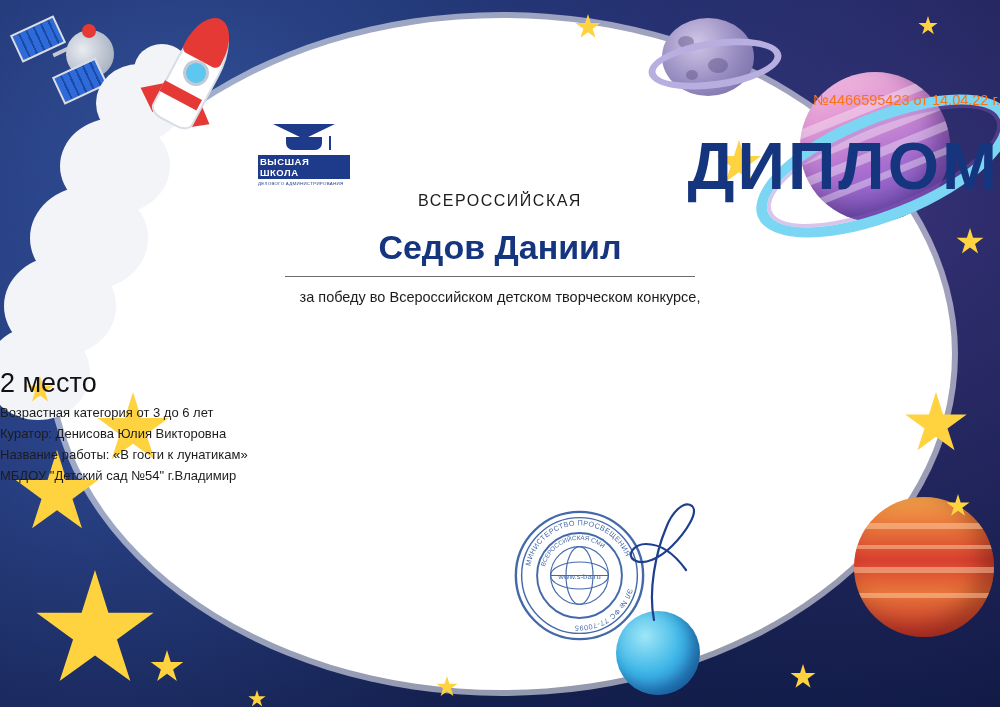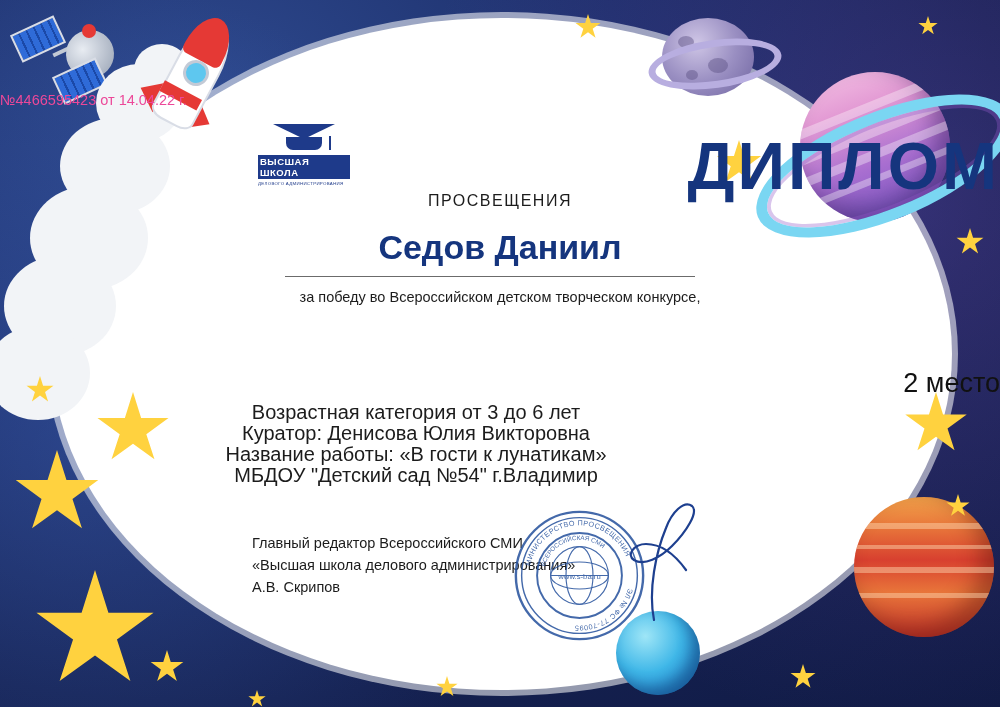--- a/index.html
+++ b/index.html
@@ -49,23 +49,23 @@
     top: 0;
     width: 1000px;
     height: 707px;
     z-index: 40;
   }
   .doc-number {
     position: absolute;
     top: 92px;
     left: 0;
     width: 1000px;
-    text-align: left;
+    text-align: right;
     font-size: 14.5px;
-    color: #ec4899;
+    color: #f97316;
   }
   .logo {
     position: absolute;
     left: 258px;
     top: 122px;
     width: 92px;
     height: 68px;
   }
   .logo .cap {
     position: relative;
@@ -175,31 +175,30 @@
     text-align: center;
     font-size: 29px;
     font-weight: bold;
     color: #15357e;
   }
   .place {
     position: absolute;
     top: 368px;
     left: 0;
     width: 1000px;
-    text-align: right;
+    text-align: left;
     font-size: 27px;
     color: #111111;
   }
   .details {
     position: absolute;
     top: 402px;
     left: 0;
     width: 832px;
-    text-align: center;
-    font-size: 20px;
+    font-size: 13px;
     line-height: 21px;
     color: #1c1c1c;
   }
   .signature {
     position: absolute;
     top: 532px;
     left: 252px;
     font-size: 14.5px;
     line-height: 22px;
     color: #1c1c1c;
@@ -482,42 +481,37 @@
       <div class="cap">
         <div class="board"></div>
         <div class="base"></div>
         <div class="tassel"></div>
       </div>
       <div class="logo-name">ВЫСШАЯ ШКОЛА</div>
       <div class="logo-sub">ДЕЛОВОГО АДМИНИСТРИРОВАНИЯ</div>
     </div>
 
     <div class="title">ДИПЛОМ</div>
-    <div class="subtitle">ПРОСВЕЩЕНИЯ</div>
+    <div class="subtitle">ВСЕРОССИЙСКАЯ</div>
     <div class="awardee">Седов Даниил</div>
     <div class="rule"></div>
 
     <div class="reason">
       <div>за победу во Всероссийском детском творческом конкурсе,</div>
     </div>
 
     <div class="place">2 место</div>
 
     <div class="details">
       <div>Возрастная категория от 3 до 6 лет</div>
       <div>Куратор: Денисова Юлия Викторовна</div>
       <div>Название работы: «В гости к лунатикам»</div>
       <div>МБДОУ "Детский сад №54" г.Владимир</div>
     </div>
 
-    <div class="signature">
-      <div>Главный редактор Всероссийского СМИ</div>
-      <div>«Высшая школа делового администрирования»</div>
-      <div>А.В. Скрипов</div>
-    </div>
 
     <svg class="stamp" viewBox="0 0 140 140">
       <circle cx="70" cy="70" r="66" fill="none" stroke="#24509c" stroke-width="2.5"></circle>
       <circle cx="70" cy="70" r="60" fill="none" stroke="#24509c" stroke-width="1.5"></circle>
       <circle cx="70" cy="70" r="44" fill="none" stroke="#24509c" stroke-width="2"></circle>
       <circle cx="70" cy="70" r="30" fill="none" stroke="#24509c" stroke-width="1.2"></circle>
       <ellipse cx="70" cy="70" rx="30" ry="14" fill="none" stroke="#24509c" stroke-width="1.2"></ellipse>
       <ellipse cx="70" cy="70" rx="14" ry="30" fill="none" stroke="#24509c" stroke-width="1.2"></ellipse>
       <line x1="40" y1="70" x2="100" y2="70" stroke="#24509c" stroke-width="1.2"></line>
       <path id="stampTop" d="M 70,70 m -52,0 a 52,52 0 0,1 104,0" fill="none"></path>

